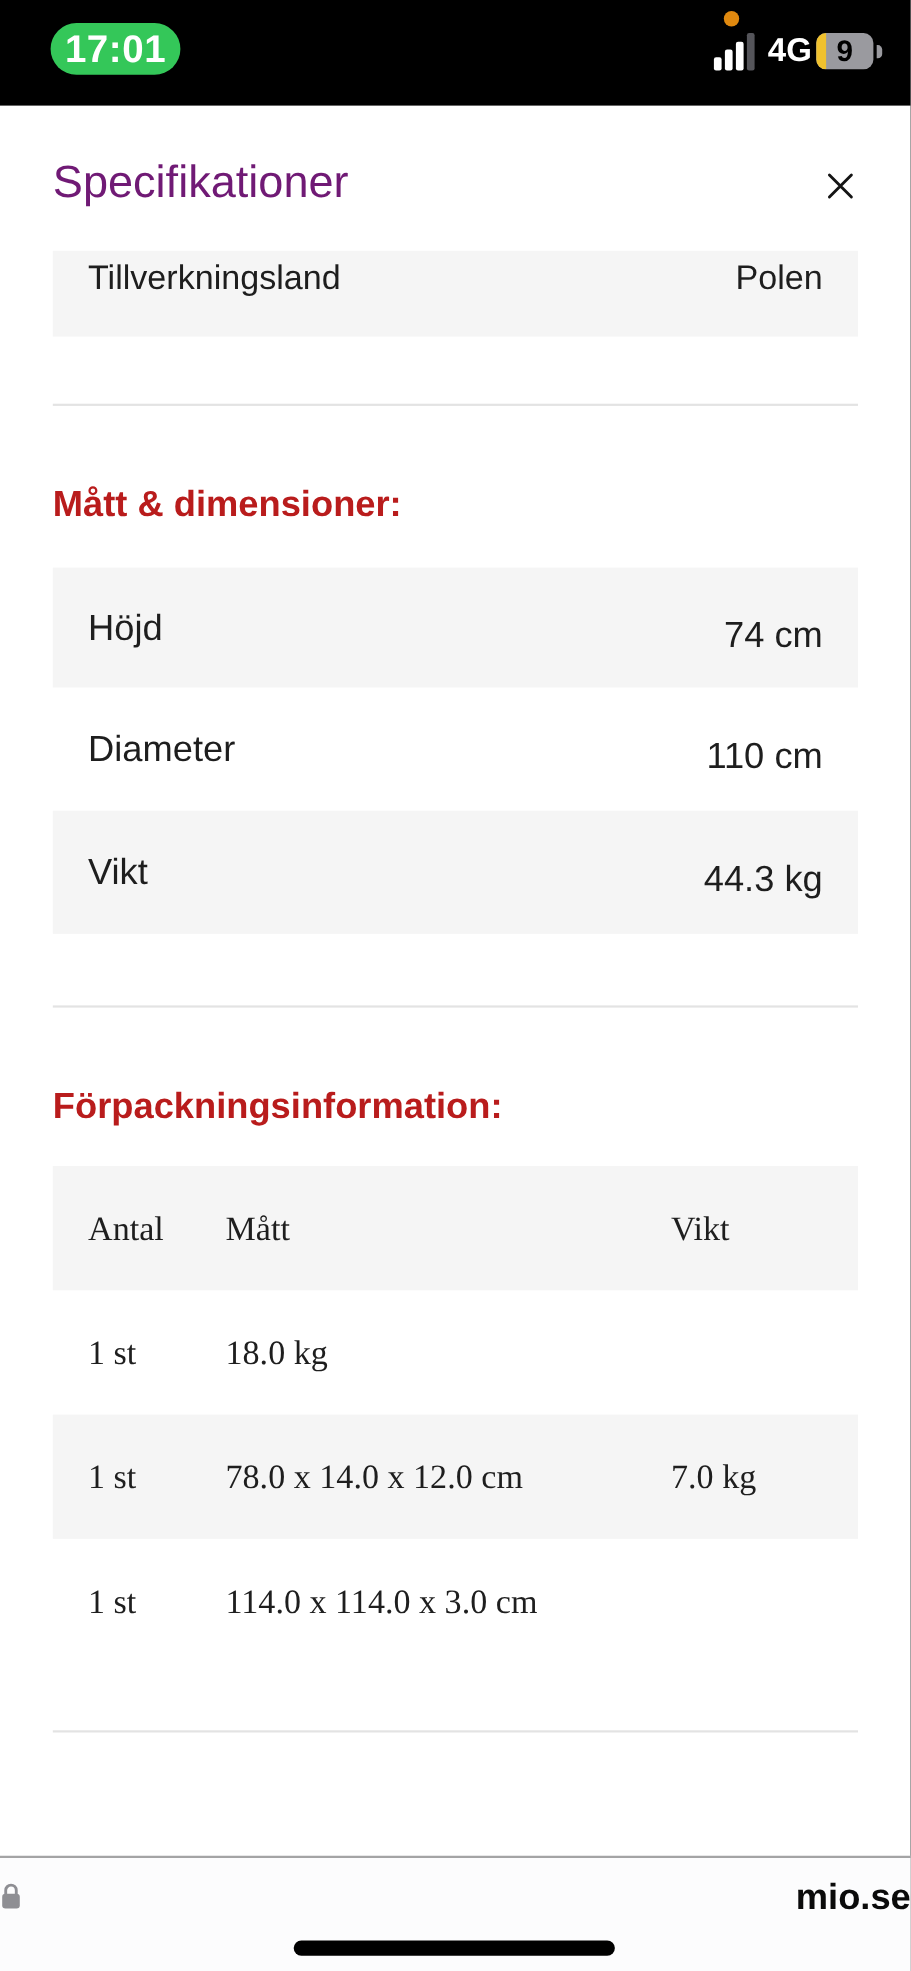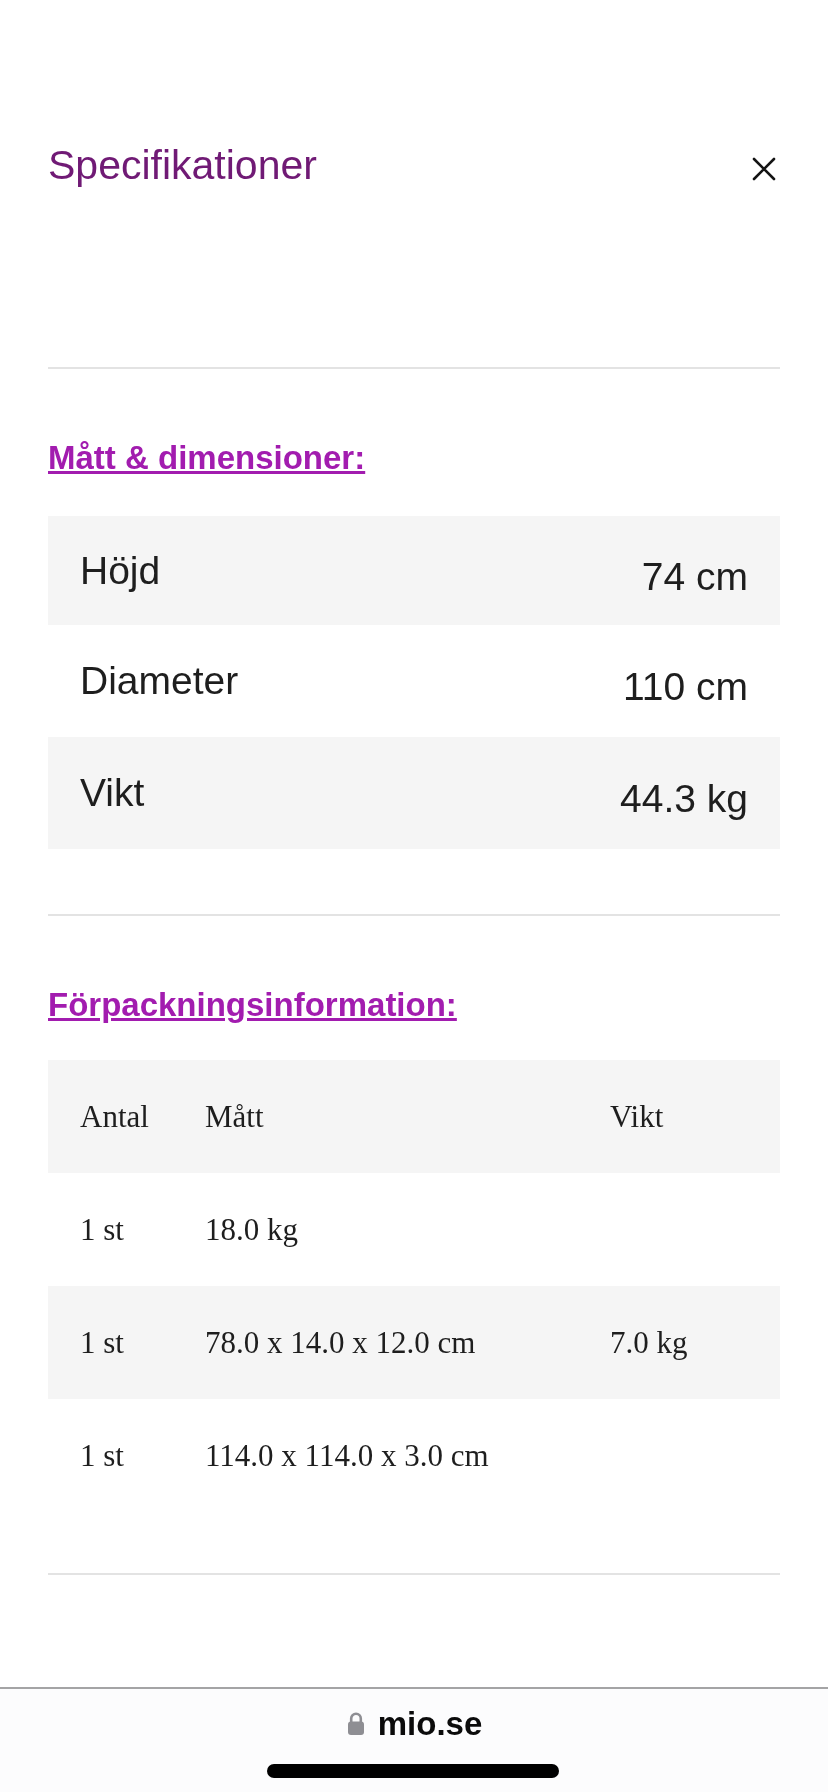--- a/index.html
+++ b/index.html
@@ -34,70 +34,92 @@
   .battery span{position:relative;color:#000;font-size:27px;font-weight:700;}
   .batt-nub{position:absolute;left:797px;top:41px;width:5px;height:12px;background:#9a9a9f;border-radius:0 4px 4px 0;}
   
   .modal-title{position:absolute;left:48px;top:142px;font-size:41px;font-weight:400;color:#701a75;}
   .close-btn{position:absolute;left:745px;top:150px;width:38px;height:38px;display:flex;align-items:center;justify-content:center;cursor:pointer;background:none;border:none;padding:0;}
   
   .row{
     position:absolute;left:48px;width:732px;
     display:flex;align-items:center;
     padding:0 32px;box-sizing:border-box;
-    font-size:39px;line-height:44px;
+    font-size:33px;line-height:44px;
   }
   .row.gray{background:#f5f5f5;}
   .row .lbl{flex:1;text-align:left;}
   .row .val{text-align:right;margin-top:12px;}
   .partial-row{
     position:absolute;left:48px;top:228px;width:732px;height:78px;
     background:#f5f5f5;padding:3px 32px 0;box-sizing:border-box;
     display:flex;align-items:flex-start;font-size:31px;line-height:44px;
   }
   .partial-row .lbl{flex:1;}
   .divider{position:absolute;left:48px;width:732px;height:2px;background:#e3e3e3;}
-  .section-heading{position:absolute;left:48px;font-size:33px;font-weight:700;line-height:44px;color:#a21caf;text-decoration:underline;}
+  .section-heading{position:absolute;left:48px;font-size:33px;font-weight:700;line-height:44px;color:#b91c1c;}
   
   .trow{
     position:absolute;left:48px;width:732px;height:113px;
     display:flex;align-items:center;
     padding:0 32px;box-sizing:border-box;
     font-size:31px;
     font-family:Liberation Serif, serif;
   }
   .trow.gray{background:#f5f5f5;}
   .trow .c1{width:125px;}
   .trow .c2{width:405px;}
   .trow .c3{flex:1;}
   
   .url-bar{
     position:absolute;left:0;top:1687px;width:828px;height:105px;
     background:#fcfcfd;border-top:2px solid rgba(0,0,0,0.35);box-sizing:border-box;
   }
   .domain-wrap{
     position:absolute;left:0;top:16px;width:828px;
-    display:flex;align-items:center;justify-content:center;gap:12px;
+    display:flex;align-items:center;justify-content:space-between;gap:12px;
   }
   .domain-text{font-size:33px;font-weight:700;color:#0b0b0b;}
   .home-indicator{position:absolute;left:267px;top:75px;width:292px;height:14px;border-radius:8px;background:#000;}
 </style>
 </head>
 <body>
 
 <div class="screen">
 
+  <div class="status-bar">
+    <div class="time-pill">
+      <span>17:01</span>
+    </div>
+    <div class="mic-dot"></div>
+    <div class="signal">
+        <i></i>
+        <i></i>
+        <i></i>
+        <i></i>
+      </div>
+    <span class="net">4G</span>
+    <div class="battery">
+      <div class="batt-fill"></div>
+      <span>9</span>
+    </div>
+    <div class="batt-nub"></div>
+  </div>
 
   <div class="modal-title">Specifikationer</div>
   <button class="close-btn" aria-label="close">
     <svg width="24" height="24" viewBox="0 0 24 24">
       <path d="M2 2 L22 22 M22 2 L2 22" stroke="#141414" stroke-width="2.6" stroke-linecap="round" fill="none"></path>
     </svg>
   </button>
 
+  <div class="partial-row">
+    <span class="lbl">Tillverkningsland</span>
+    <span class="val">Polen</span>
+  </div>
 
   <div class="divider" style="top:367px"></div>
 
   <div class="section-heading" style="top:436px">Mått &amp; dimensioner:</div>
 
   <div class="row gray" style="top:516px;height:109px">
     <span class="lbl">Höjd</span>
     <span class="val">74 cm</span>
   </div>
   <div class="row" style="top:625px;height:112px">

